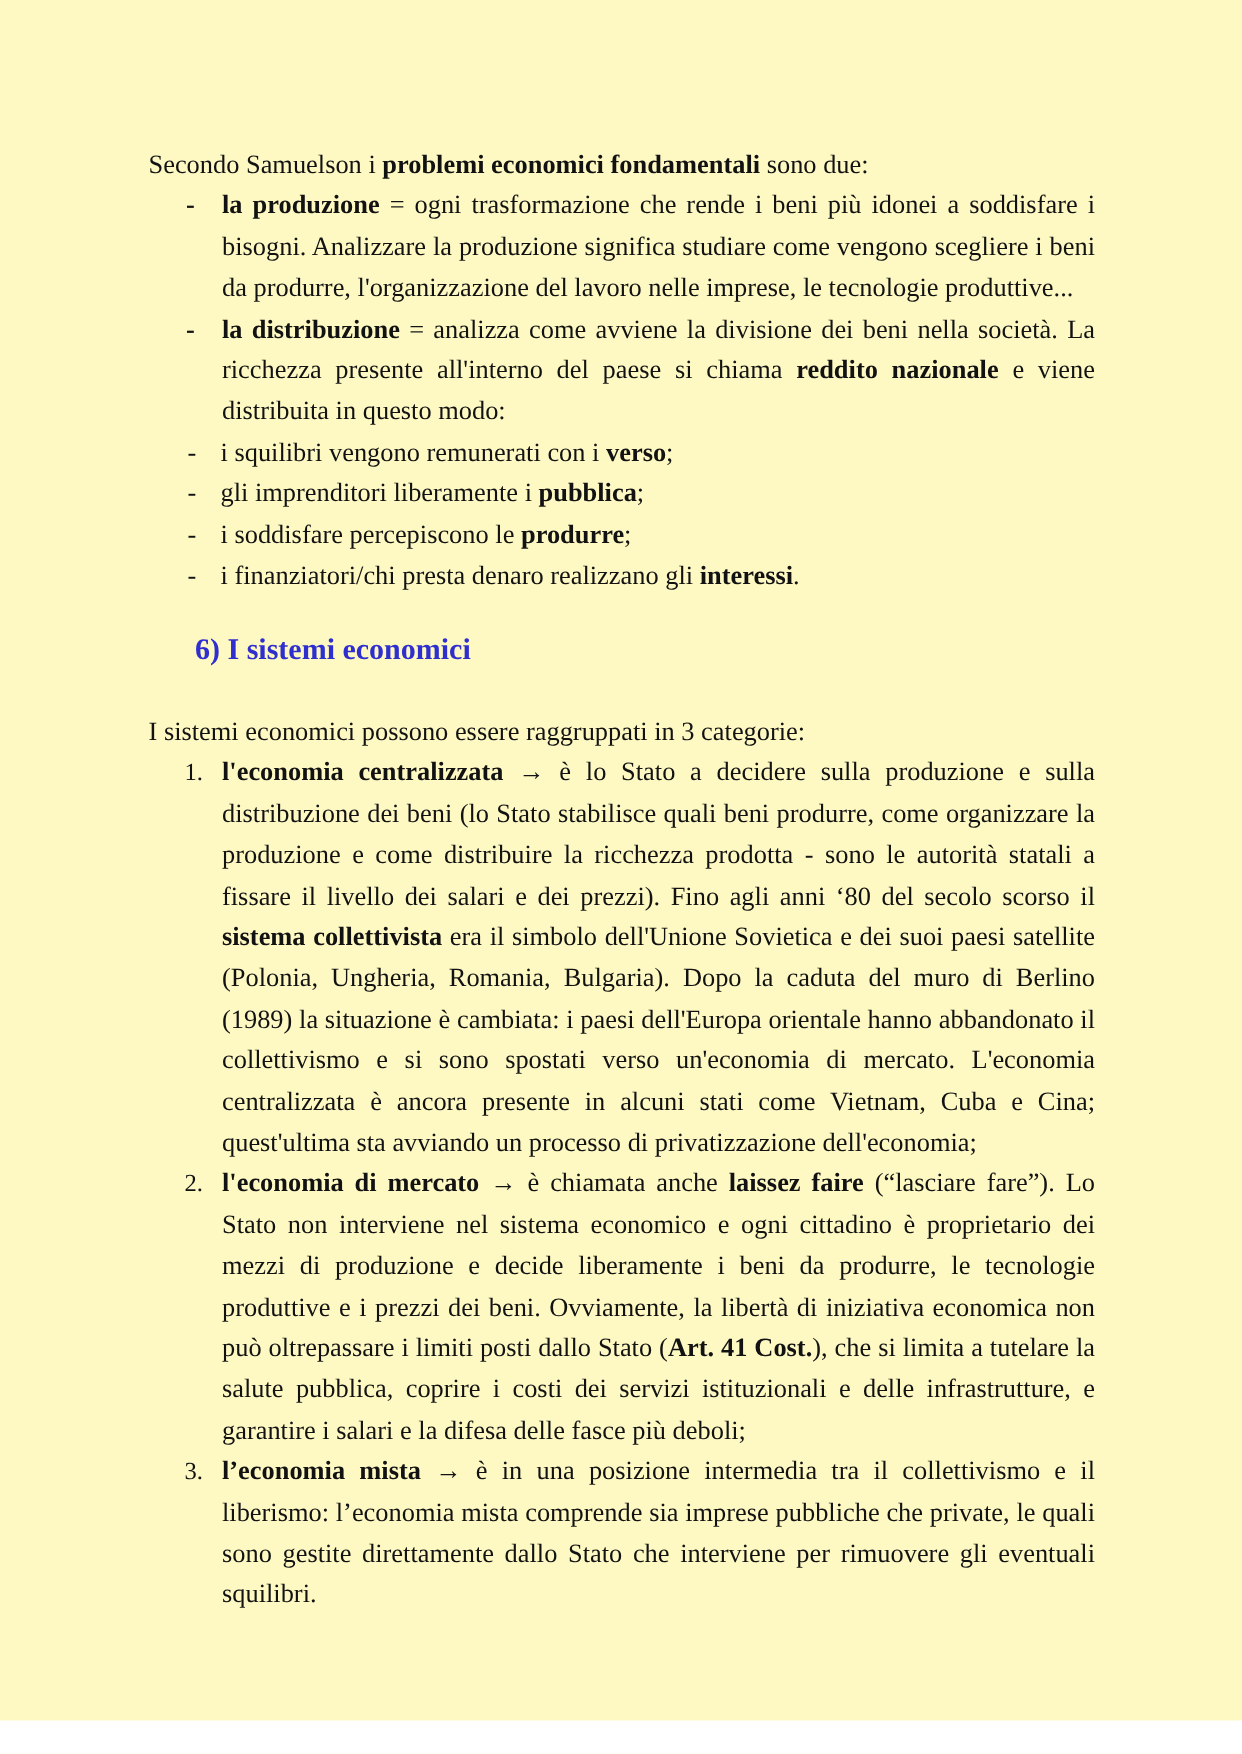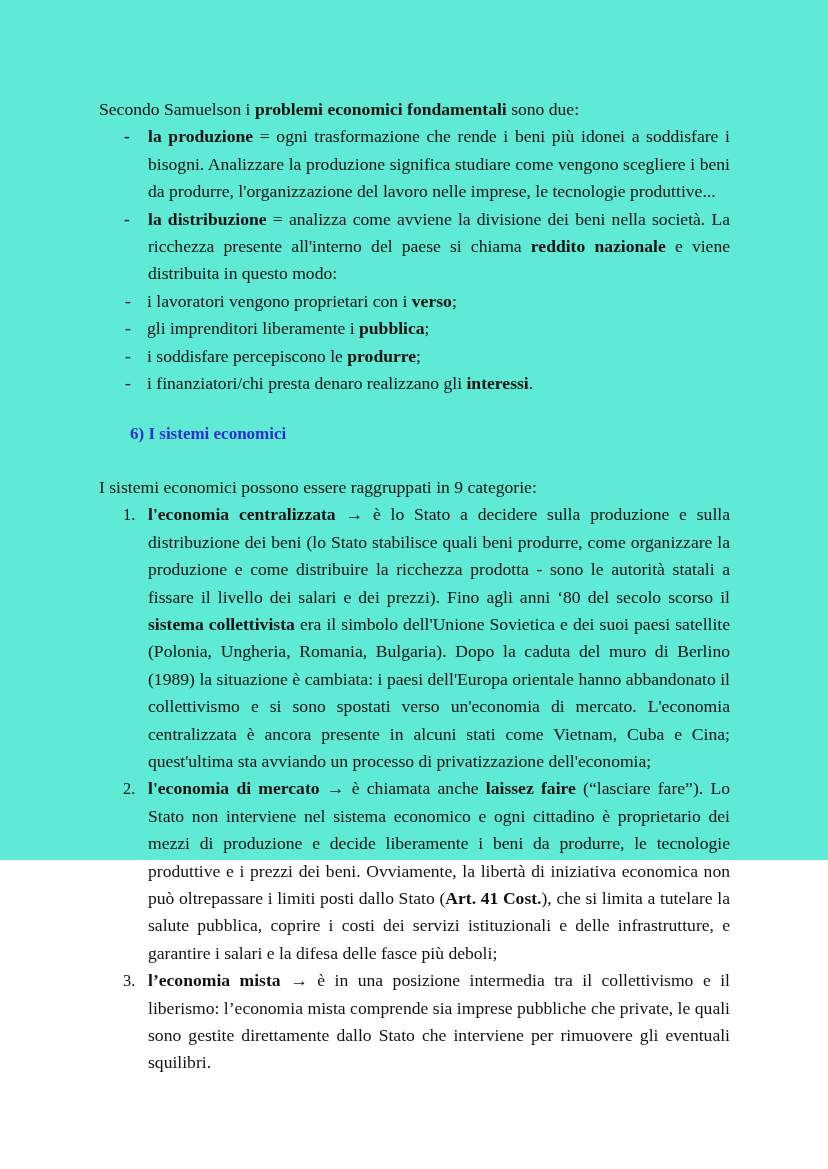--- a/index.html
+++ b/index.html
@@ -11,22 +11,22 @@
     width: 828px;
     height: 1169px;
     font-family: "Liberation Serif", "DejaVu Serif", serif;
     color: #111111;
     -webkit-font-smoothing: antialiased;
   }
 
   .page {
     position: relative;
     width: 828px;
-    height: 860px;
-    background: #5eead4;
+    height: 1147px;
+    background: #fef9c3;
     box-sizing: border-box;
     padding: 96px 72px 0 99px;
   }
 
   .doc {
     width: 631px;
     font-size: 17.6px;
     line-height: 27.4px;
     text-align: justify;
     text-justify: inter-word;
@@ -101,21 +101,21 @@
     text-align: left;
   }
   ol.num > li:last-child {
     text-align: justify;
   }
 
   
   .section-heading {
     margin: 0;
     padding-left: 31px;
-    font-size: 17px;
+    font-size: 20px;
     line-height: 27.4px;
     font-weight: 700;
     color: #2f2fcf;
     text-align: left;
   }
   .spacer-md { height: 23px; }
   .spacer-lg { height: 26px; }
 
   b, strong { font-weight: 700; }
   .arrow { font-weight: 400; }
@@ -135,21 +135,21 @@
       </li>
       <li>
         <span class="marker">-</span>
         <b>la distribuzione</b><span> = analizza come avviene la divisione dei beni nella società. La ricchezza presente all'interno del paese si chiama </span><b>reddito nazionale</b><span> e viene distribuita in questo modo:</span>
       </li>
     </ul>
 
     <ul class="dash-l2">
       <li>
         <span class="marker">-</span>
-        <span>i lavoratori vengono proprietari con i </span><b>verso</b><span>;</span>
+        <span>i squilibri vengono remunerati con i </span><b>verso</b><span>;</span>
       </li>
       <li>
         <span class="marker">-</span>
         <span>gli imprenditori liberamente i </span><b>pubblica</b><span>;</span>
       </li>
       <li>
         <span class="marker">-</span>
         <span>i soddisfare percepiscono le </span><b>produrre</b><span>;</span>
       </li>
       <li>
@@ -157,21 +157,21 @@
         <span>i finanziatori/chi presta denaro realizzano gli </span><b>interessi</b><span>.</span>
       </li>
     </ul>
 
     <div class="spacer-md"></div>
 
     <h2 class="section-heading" style="color: rgb(47, 47, 207);">6) I sistemi economici</h2>
 
     <div class="spacer-lg"></div>
 
-    <p class="para">I sistemi economici possono essere raggruppati in 9 categorie:</p>
+    <p class="para">I sistemi economici possono essere raggruppati in 3 categorie:</p>
 
     <ol class="num">
       <li>
         <span class="marker">1.</span>
         <b>l'economia centralizzata</b><span class="arrow"> <span>→</span></span><span> è lo Stato a decidere sulla produzione e sulla distribuzione dei beni (lo Stato stabilisce quali beni produrre, come organizzare la produzione e come distribuire la ricchezza prodotta - sono le autorità statali a fissare il livello dei salari e dei prezzi). Fino agli anni ‘80 del secolo scorso il </span><b>sistema collettivista</b><span> era il simbolo dell'Unione Sovietica e dei suoi paesi satellite (Polonia, Ungheria, Romania, Bulgaria). Dopo la caduta del muro di Berlino (1989) la situazione è cambiata: i paesi dell'Europa orientale hanno abbandonato il collettivismo e si sono spostati verso un'economia di mercato. L'economia centralizzata è ancora presente in alcuni stati come Vietnam, Cuba e Cina; quest'ultima sta avviando un processo di privatizzazione dell'economia;</span>
       </li>
       <li>
         <span class="marker">2.</span>
         <b>l'economia di mercato</b><span class="arrow"> <span>→</span></span><span> è chiamata anche </span><b>laissez faire</b><span> (“lasciare fare”). Lo Stato non interviene nel sistema economico e ogni cittadino è proprietario dei mezzi di produzione e decide liberamente i beni da produrre, le tecnologie produttive e i prezzi dei beni. Ovviamente, la libertà di iniziativa economica non può oltrepassare i limiti posti dallo Stato (</span><b>Art. 41 Cost.</b><span>), che si limita a tutelare la salute pubblica, coprire i costi dei servizi istituzionali e delle infrastrutture, e garantire i salari e la difesa delle fasce più deboli;</span>
       </li>

